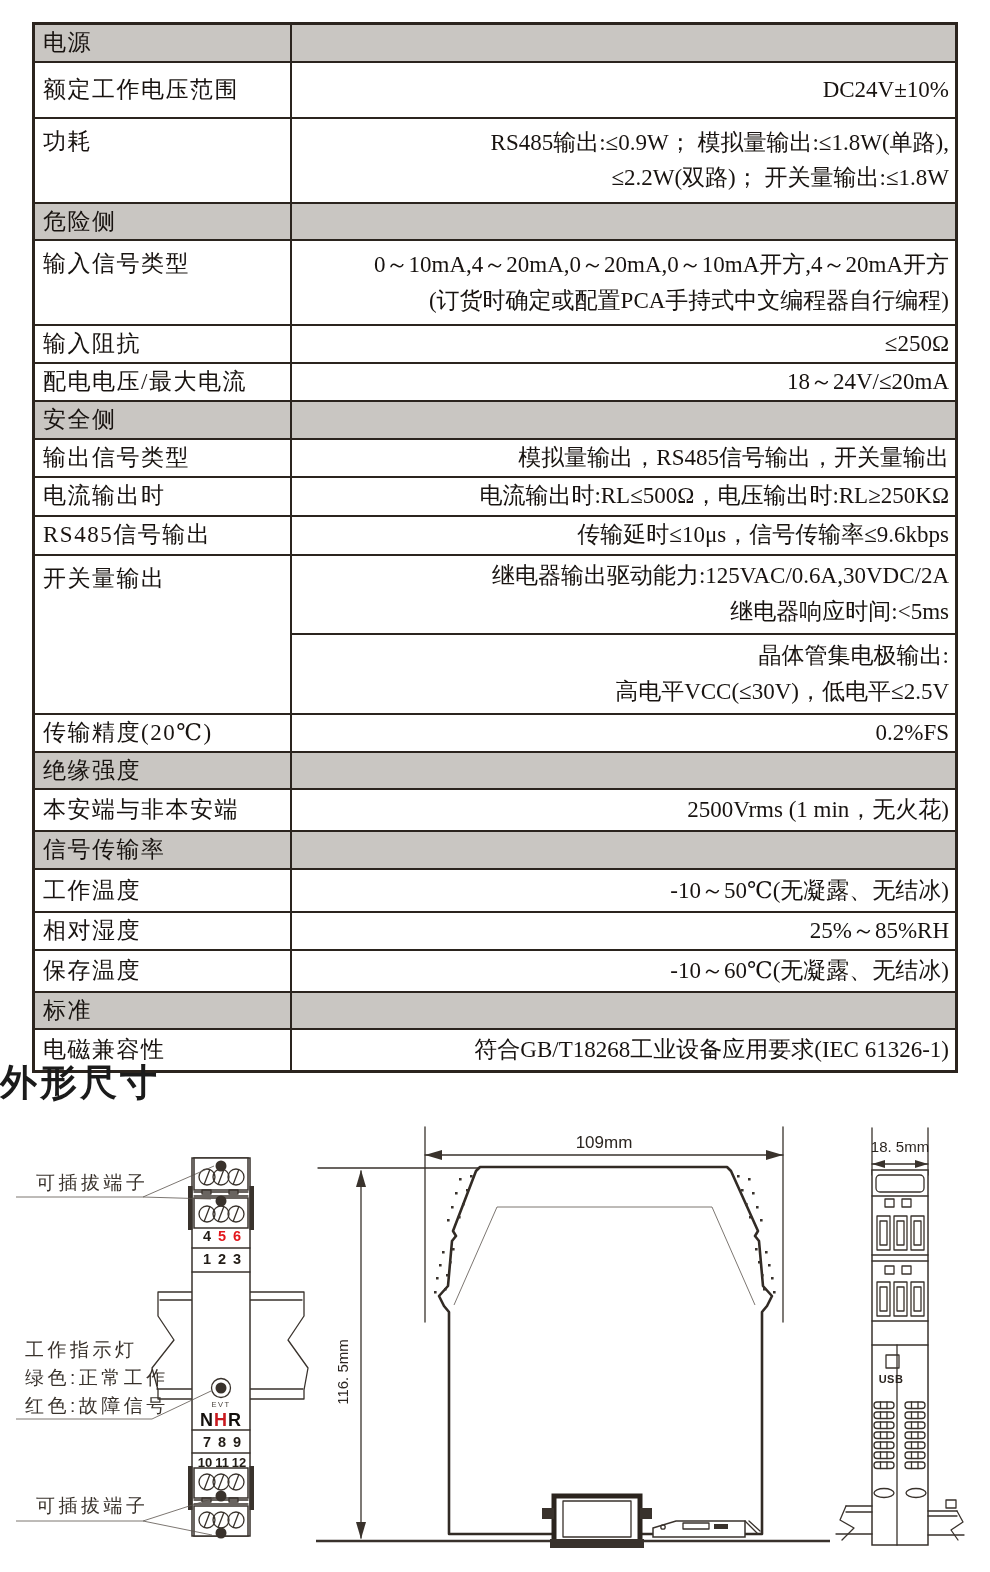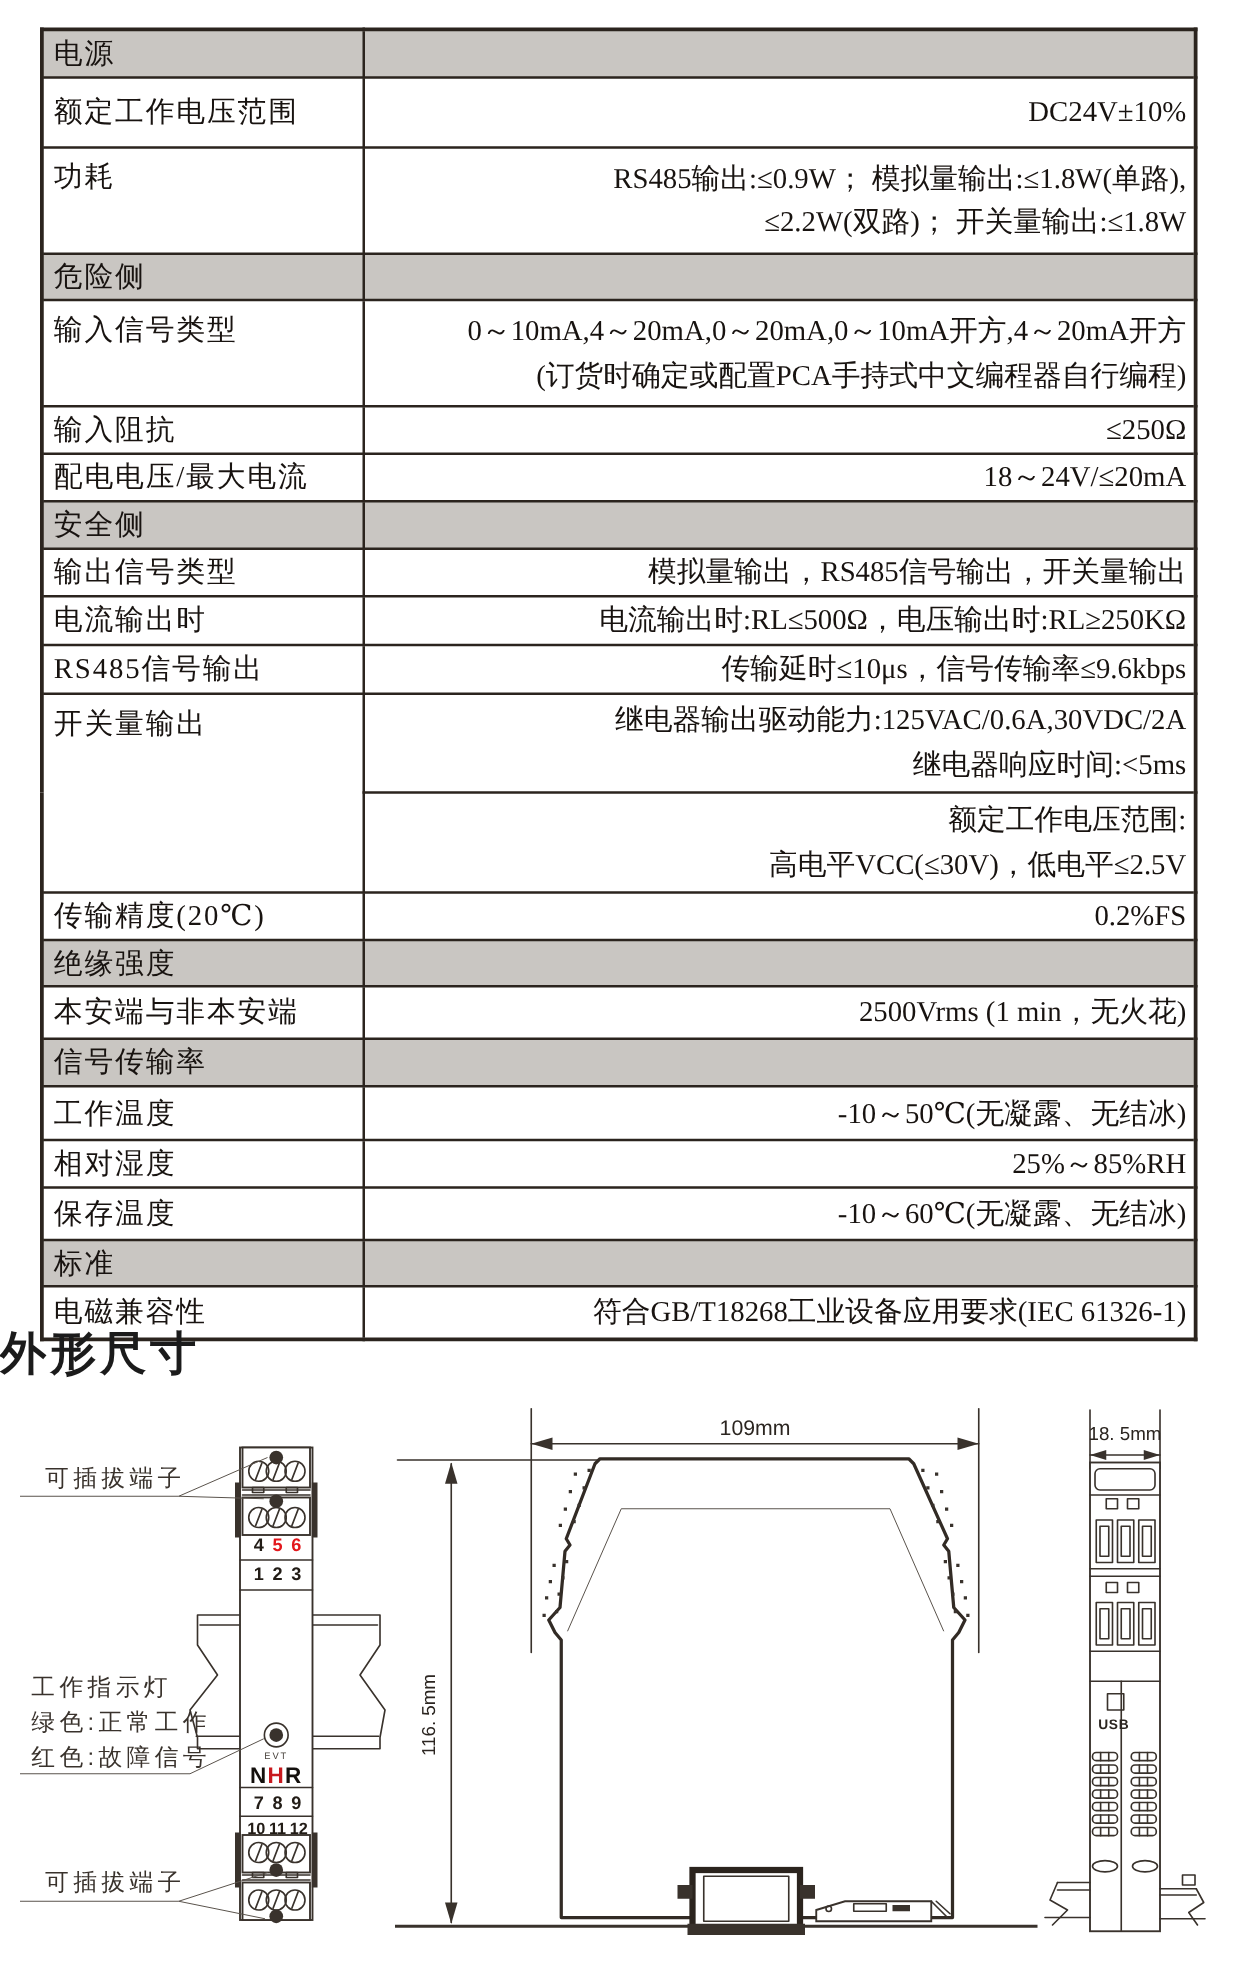--- a/index.html
+++ b/index.html
@@ -91,21 +91,21 @@
   <tr style="height:39px">
     <td class="lbl">RS485信号输出</td>
     <td class="val">传输延时≤10μs，信号传输率≤9.6kbps</td>
       </tr>
   <tr style="height:79px">
     <td class="lbl top" rowspan="2">开关量输出</td>
     <td class="val">继电器输出驱动能力:125VAC/0.6A,30VDC/2A
 继电器响应时间:&lt;5ms</td>
       </tr>
   <tr style="height:80px">
-    <td class="val">额定工作电压范围:
+    <td class="val">晶体管集电极输出:
 高电平VCC(≤30V)，低电平≤2.5V</td>
       </tr>
   <tr style="height:38px">
     <td class="lbl">传输精度(20℃)</td>
     <td class="val">0.2%FS</td>
       </tr>
   <tr class="sec" style="height:35px">
     <td class="lbl">绝缘强度</td>
         <td class="val"></td>
       </tr>

